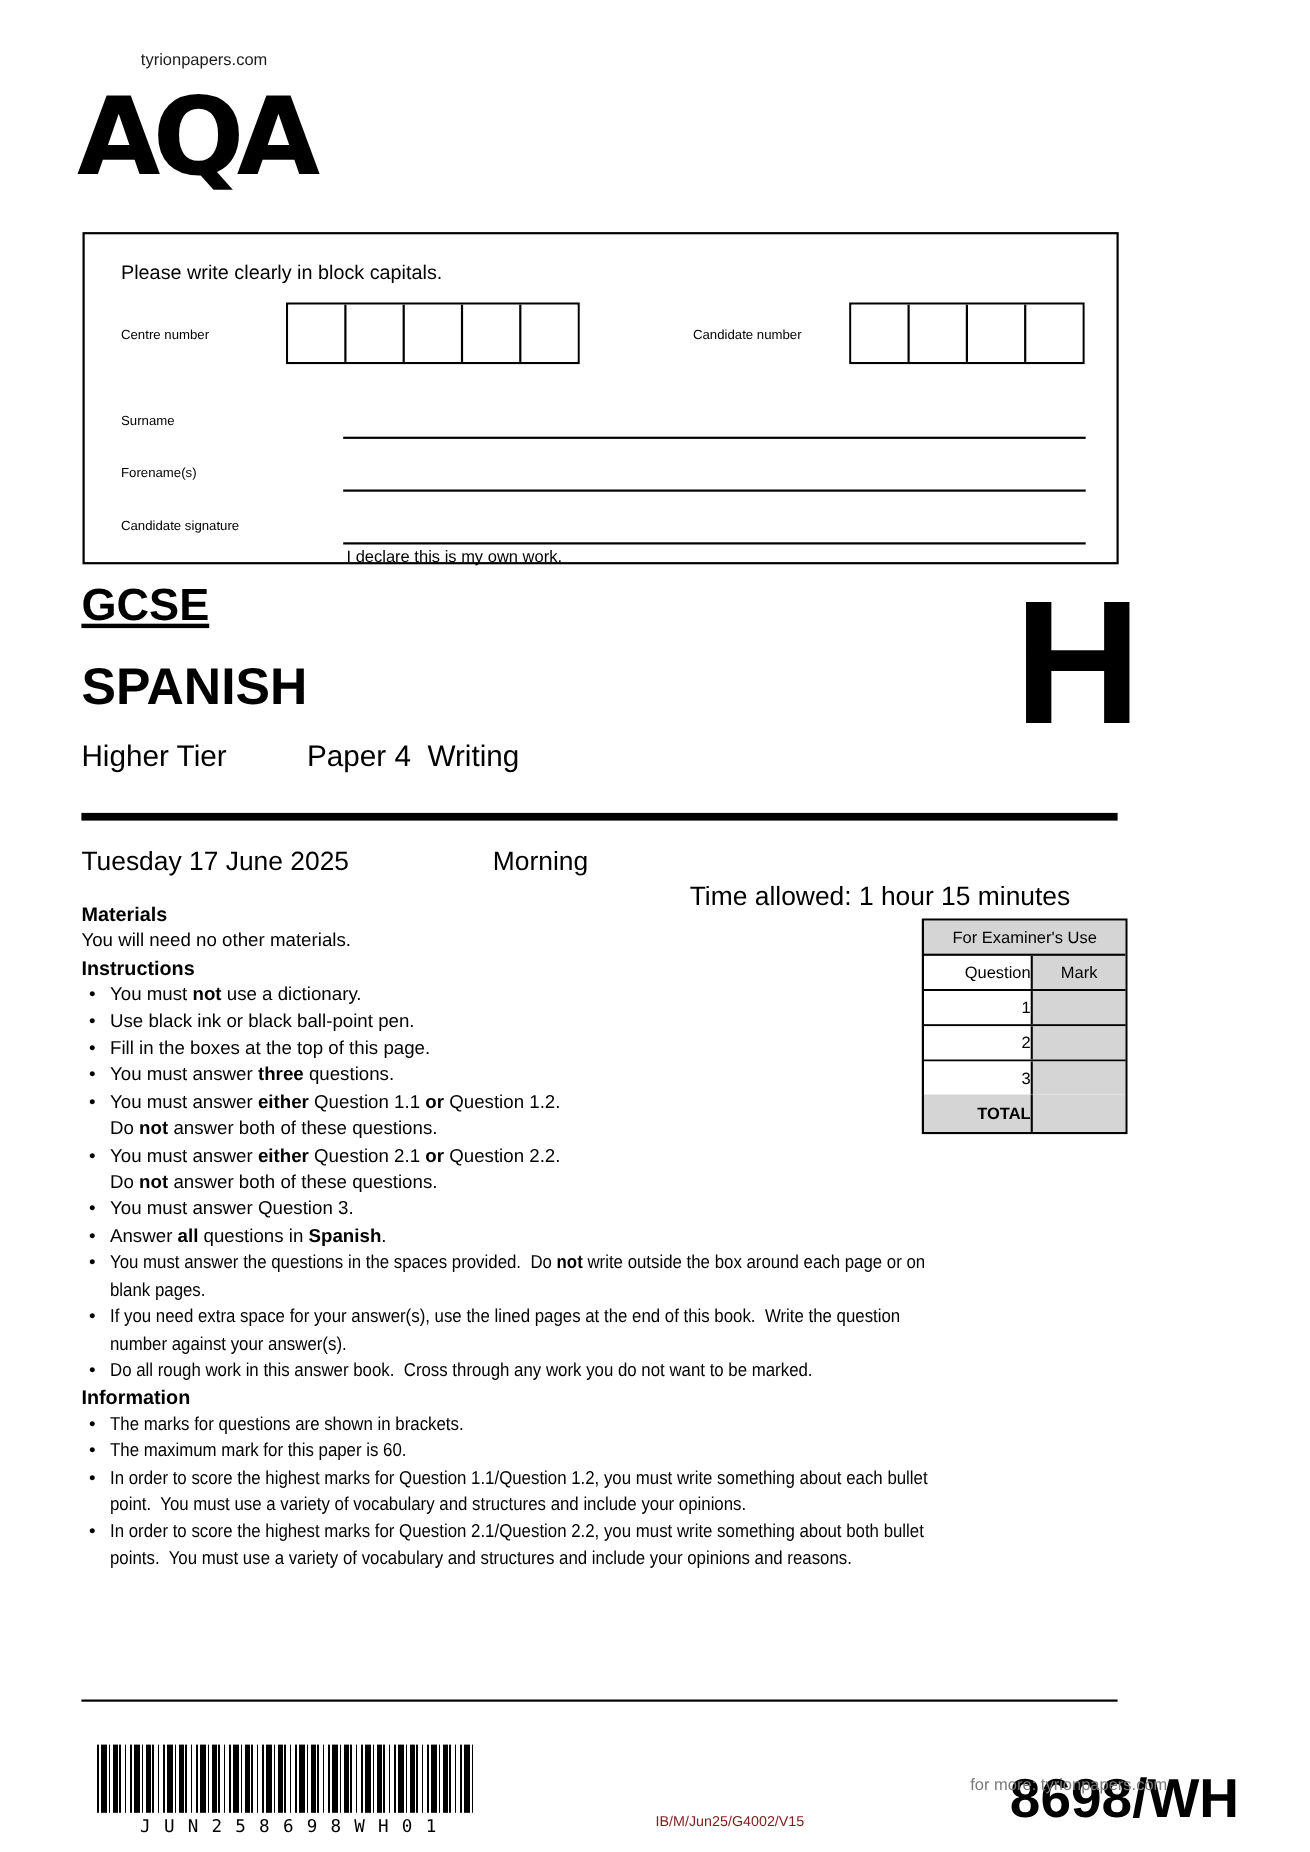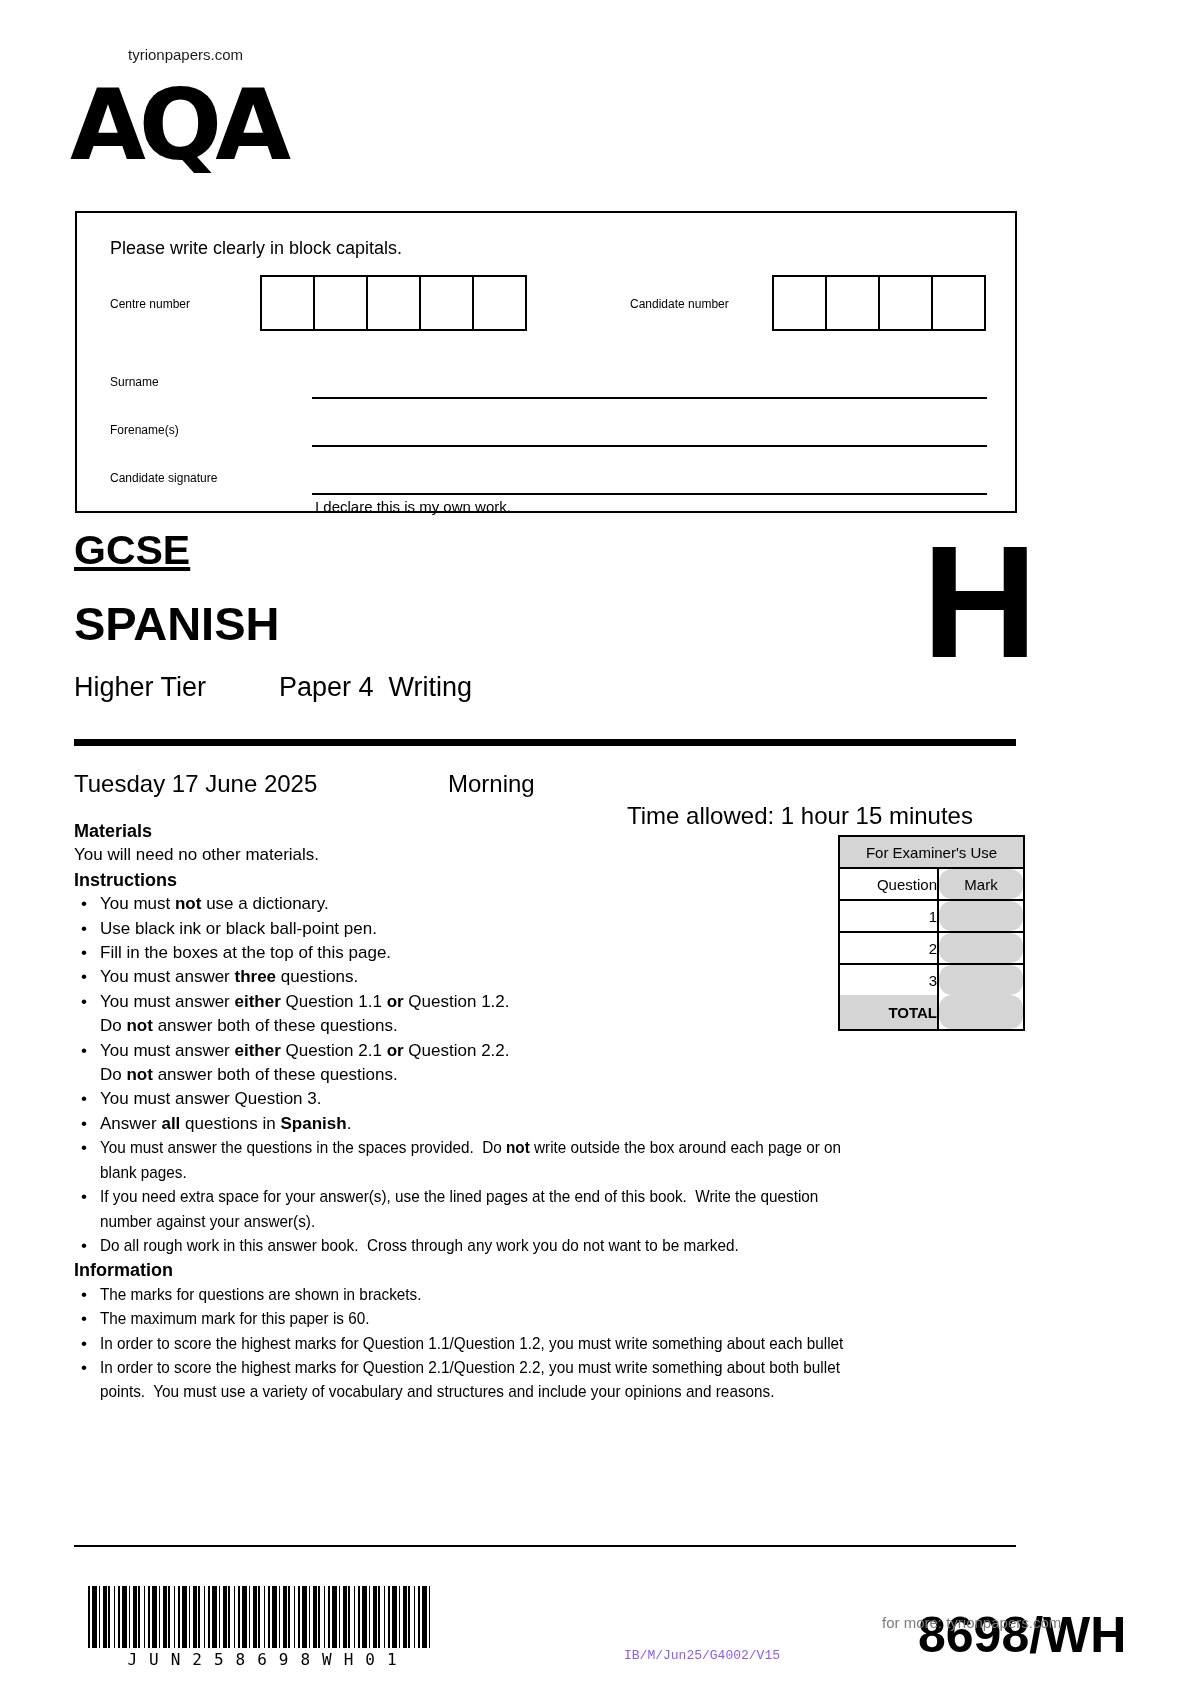--- a/index.html
+++ b/index.html
@@ -41,35 +41,35 @@
   .dot{width:26px;padding-left:7px;box-sizing:border-box;flex:none;}
   .line{white-space:pre;}
   .line.narrow,.narrow-all .line{transform:scaleX(0.9);transform-origin:0 50%;display:inline-block;}
 
   
   .exam-table{position:absolute;left:838px;top:835px;width:183px;border:2px solid #000;font-size:15px;}
   .et-title{background:#d5d5d5;text-align:center;padding:7px 0 6px 0;border-bottom:2px solid #000;}
   .et-row{display:flex;border-bottom:2px solid #000;}
   .et-row:last-child{border-bottom:none;}
   .et-q{width:99px;border-right:2px solid #000;text-align:right;padding:7px 0 6px 0;background:#fff;box-sizing:border-box;}
-  .et-m{flex:1;background:#d5d5d5;text-align:center;padding:7px 0 6px 0;border-radius:13px;}
+  .et-m{flex:1;background:#d5d5d5;text-align:center;padding:7px 0 6px 0;}
   .et-head .et-q{background:#fff;}
   .et-total .et-q{background:#d5d5d5;font-weight:bold;padding:9px 0 8px 16px;}
   .et-total .et-m{background:#d5d5d5;}
 
   .sep{position:absolute;left:74px;top:1545px;width:942px;height:2px;background:#000;}
 
   
   .barcode{position:absolute;left:88px;top:1586px;width:344px;height:62px;
     background:repeating-linear-gradient(90deg,#000 0 2px,#fff 2px 4px,#000 4px 9px,#fff 9px 11px,
       #000 11px 12px,#fff 12px 15px,#000 15px 19px,#fff 19px 20px,#000 20px 22px,#fff 22px 26px,
       #000 26px 27px,#fff 27px 30px);}
   .barcode-text{position:absolute;left:88px;top:1650px;width:360px;text-align:center;
     font-family:"DejaVu Sans Mono",monospace;font-size:16px;letter-spacing:12px;}
-  .doccode{position:absolute;left:624px;top:1648px;font-size:13px;color:#8b5cf6;font-family:Liberation Mono, monospace;}
+  .doccode{position:absolute;left:596px;top:1648px;font-size:13px;color:#7f1d1d;}
   .promo{position:absolute;left:855px;top:1614px;font-size:15px;color:#7a7a7a;z-index:2;margin-left:27px;}
   .papercode{position:absolute;left:918px;top:1608px;font-size:50px;font-weight:bold;z-index:1;line-height:1.1;}
 </style>
 </head>
 <body>
 
 <div class="page">
 
   <div class="wm">tyrionpapers.com</div>
   <div class="logo">AQA</div>
@@ -218,20 +218,24 @@
         <div class="b-item">
           <div class="b-line">
             <span class="dot">•</span>
             <span class="line">The maximum mark for this paper is 60.</span>
           </div>
         </div>
         <div class="b-item">
           <div class="b-line">
             <span class="dot">•</span>
             <span class="line narrow">In order to score the highest marks for Question 1.1/Question 1.2, you must write something about each bullet</span>
+          </div>
+          <div class="b-line">
+            <span class="dot"></span>
+            <span class="line narrow">point.  You must use a variety of vocabulary and structures and include your opinions.</span>
           </div>
         </div>
         <div class="b-item">
           <div class="b-line">
             <span class="dot">•</span>
             <span class="line narrow">In order to score the highest marks for Question 2.1/Question 2.2, you must write something about both bullet</span>
           </div>
           <div class="b-line">
             <span class="dot"></span>
             <span class="line narrow">points.  You must use a variety of vocabulary and structures and include your opinions and reasons.</span>

